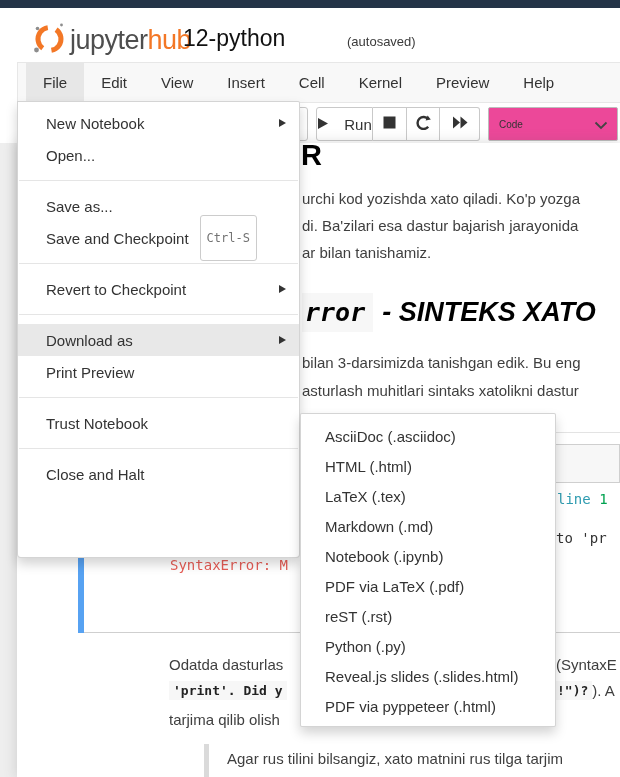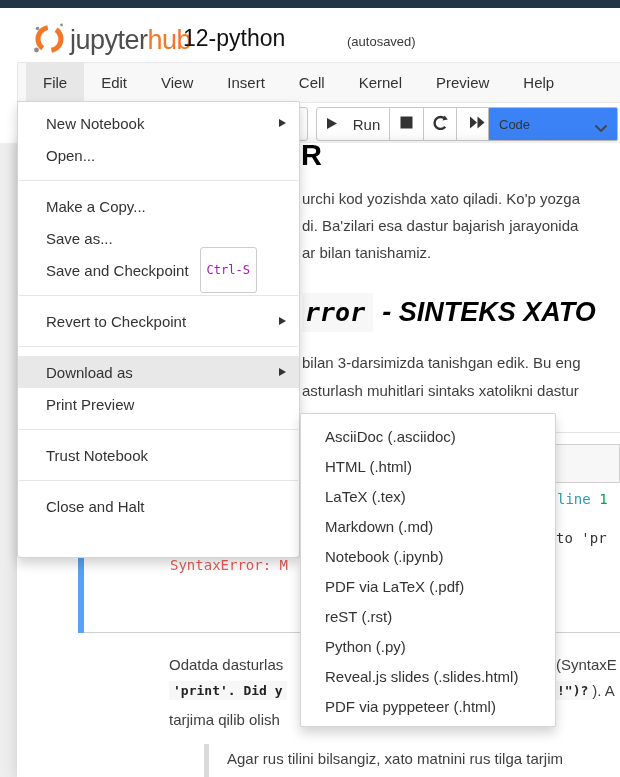--- a/index.html
+++ b/index.html
@@ -25,25 +25,25 @@
   .mb-item.active{background:#e7e7e7;}
 
   
   #tb-sliver{left:272px;top:107px;width:36px;height:34px;background:#fff;
              border:1px solid #c9c9c9;border-radius:3px;box-sizing:border-box;}
   #run-group{left:316px;top:107px;height:34px;display:flex;}
   .tbtn{height:34px;box-sizing:border-box;background:#fff;border:1px solid #c9c9c9;border-left:none;
         display:flex;align-items:center;justify-content:center;cursor:pointer;color:#333;}
   .tbtn.first{border-left:1px solid #c9c9c9;border-radius:3px 0 0 3px;}
   .tbtn.last{border-radius:0 3px 3px 0;}
-  #btn-run{width:74px;gap:15px;font-size:15px;}
+  #btn-run{width:57px;gap:15px;font-size:15px;}
   #btn-stop{width:34px;} #btn-restart{width:33px;} #btn-ff{width:40px;}
-  #cell-type{left:488px;top:107px;width:130px;height:34px;box-sizing:border-box;background:#3b82f6;
+  #cell-type{left:488px;top:107px;width:130px;height:34px;box-sizing:border-box;background:#ec4899;
              border:1px solid #bdbdbd;border-radius:2px;display:flex;align-items:center;
-             padding:0 10px;font-size:13px;color:#333;cursor:pointer;} 
+             padding:0 10px;font-size:10px;color:#333;cursor:pointer;} 
 
   
   #site{left:0;top:143px;width:620px;height:634px;background:#eeeeee;}
   #container{left:17px;top:143px;width:603px;height:634px;background:#fff;
              box-shadow:0 0 12px 1px rgba(87,87,87,.2);}
   #h1frag{left:301px;top:139px;font-size:29px;font-weight:bold;color:#000;}
   #p1{left:302px;top:185px;font-size:15px;line-height:27px;color:#3f3f3f;}
   #h2row{left:302px;top:293px;display:flex;align-items:center;gap:9px;font-style:italic;}
   #h2code{font-size:25px;font-weight:bold;background:#f7f7f7;padding:5px 8px 5px 3px;color:#000;}
   #h2text{font-size:27px;font-weight:bold;color:#000;white-space:nowrap;}
@@ -69,21 +69,21 @@
   
   #file-menu{left:17px;top:101px;width:283px;height:457px;background:#fff;box-sizing:border-box;
              border:1px solid rgba(0,0,0,.17);border-radius:0 2px 4px 4px;
              box-shadow:0 6px 12px rgba(0,0,0,.175);padding:5px 0;z-index:20;}
   .fm-item{height:32px;display:flex;align-items:center;padding:0 12px 0 28px;
            font-size:15px;color:#333;cursor:pointer;position:relative;}
   .fm-item.hl{background:#e8e8e8;}
   .fm-divider{height:1px;background:#e5e5e5;margin:9px 1px;}
   .caret-right{width:0;height:0;border-left:7px solid #333;border-top:4.5px solid transparent;
                border-bottom:4.5px solid transparent;position:absolute;right:13px;}
-  .kbd{font-family:"DejaVu Sans Mono","Liberation Mono",monospace;font-size:12px;color:#a21caf;
+  .kbd{font-family:"DejaVu Sans Mono","Liberation Mono",monospace;font-size:12px;color:#737373;
        border:1px solid #ccc;border-radius:3px;padding:15px 6px;margin-left:11px;background:#fff;}
 
   
   #dl-menu{left:300px;top:413px;width:256px;height:314px;background:#fff;box-sizing:border-box;
            border:1px solid rgba(0,0,0,.17);border-radius:2px;
            box-shadow:0 6px 12px rgba(0,0,0,.175);padding:7px 0;z-index:30;}
   .dl-item{height:30px;display:flex;align-items:center;padding-left:24px;
            font-size:15px;color:#333;cursor:pointer;}
 </style>
 </head>
@@ -204,23 +204,20 @@
 
   <div class="abs" id="file-menu">
     <div class="fm-item">
       <span>New Notebook</span>
       <span class="caret-right"></span>
     </div>
     <div class="fm-item">
       <span>Open...</span>
     </div>
     <div class="fm-divider"></div>
-    <div class="fm-item">
-      <span>Make a Copy...</span>
-    </div>
     <div class="fm-item">
       <span>Save as...</span>
     </div>
     <div class="fm-item">
       <span>Save and Checkpoint</span>
       <span class="kbd">Ctrl-S</span>
     </div>
     <div class="fm-divider"></div>
     <div class="fm-item">
       <span>Revert to Checkpoint</span>

